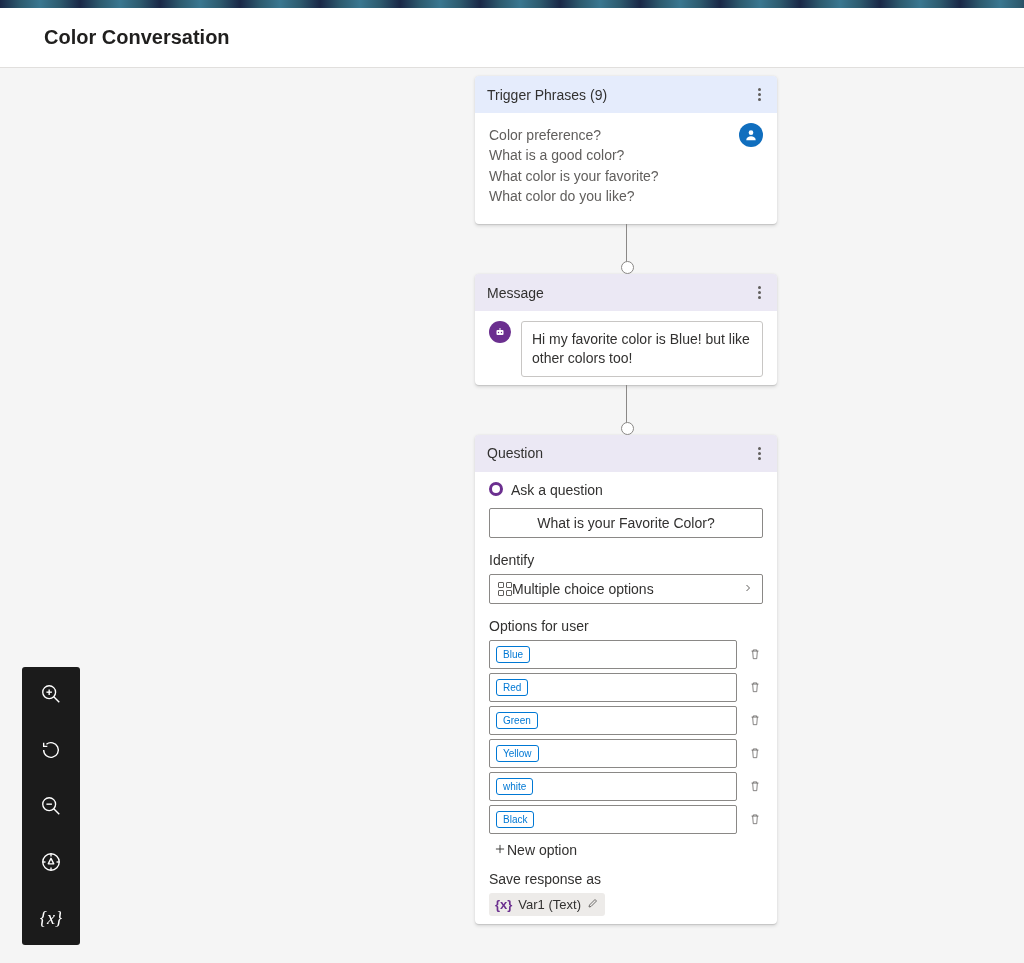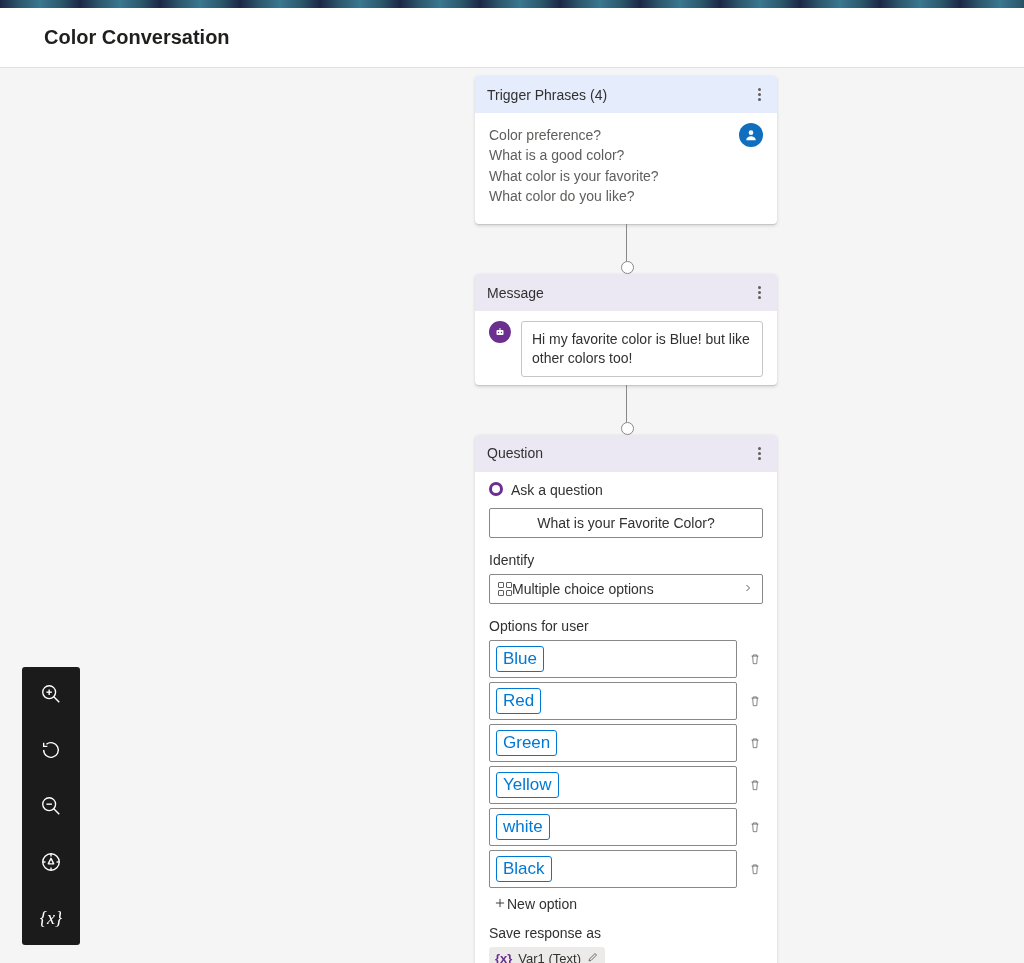--- a/index.html
+++ b/index.html
@@ -172,21 +172,21 @@
     padding: 5px 6px;
     display: flex;
     align-items: center;
   }
   .option-chip {
     display: inline-block;
     border: 1px solid #0078d4;
     color: #0078d4;
     border-radius: 3px;
     padding: 2px 6px;
-    font-size: 17px;
+    font-size: 10px;
   }
   .trash {
     width: 16px; height: 16px;
     cursor: pointer;
     display:flex; align-items:center; justify-content:center;
   }
   .trash svg { width: 14px; height: 14px; stroke: #605e5c; fill: none; stroke-width: 1.3; }
   .new-option {
     display: flex; align-items: center; gap: 0;
     padding: 8px 4px 2px;
@@ -238,21 +238,21 @@
 <div class="page-header">
   <h1>Color Conversation</h1>
 </div>
 
 <div class="canvas">
 
   <div class="flow">
 
     <div class="node">
       <div class="node-header trigger-header">
-        <span>Trigger Phrases (4)</span>
+        <span>Trigger Phrases (9)</span>
         <span class="kebab">
             <span></span>
             <span></span>
             <span></span>
           </span>
       </div>
       <div class="node-body trigger-body">
         <div class="user-badge">
           <svg viewBox="0 0 24 24">
               <circle cx="12" cy="8" r="4"></circle>

